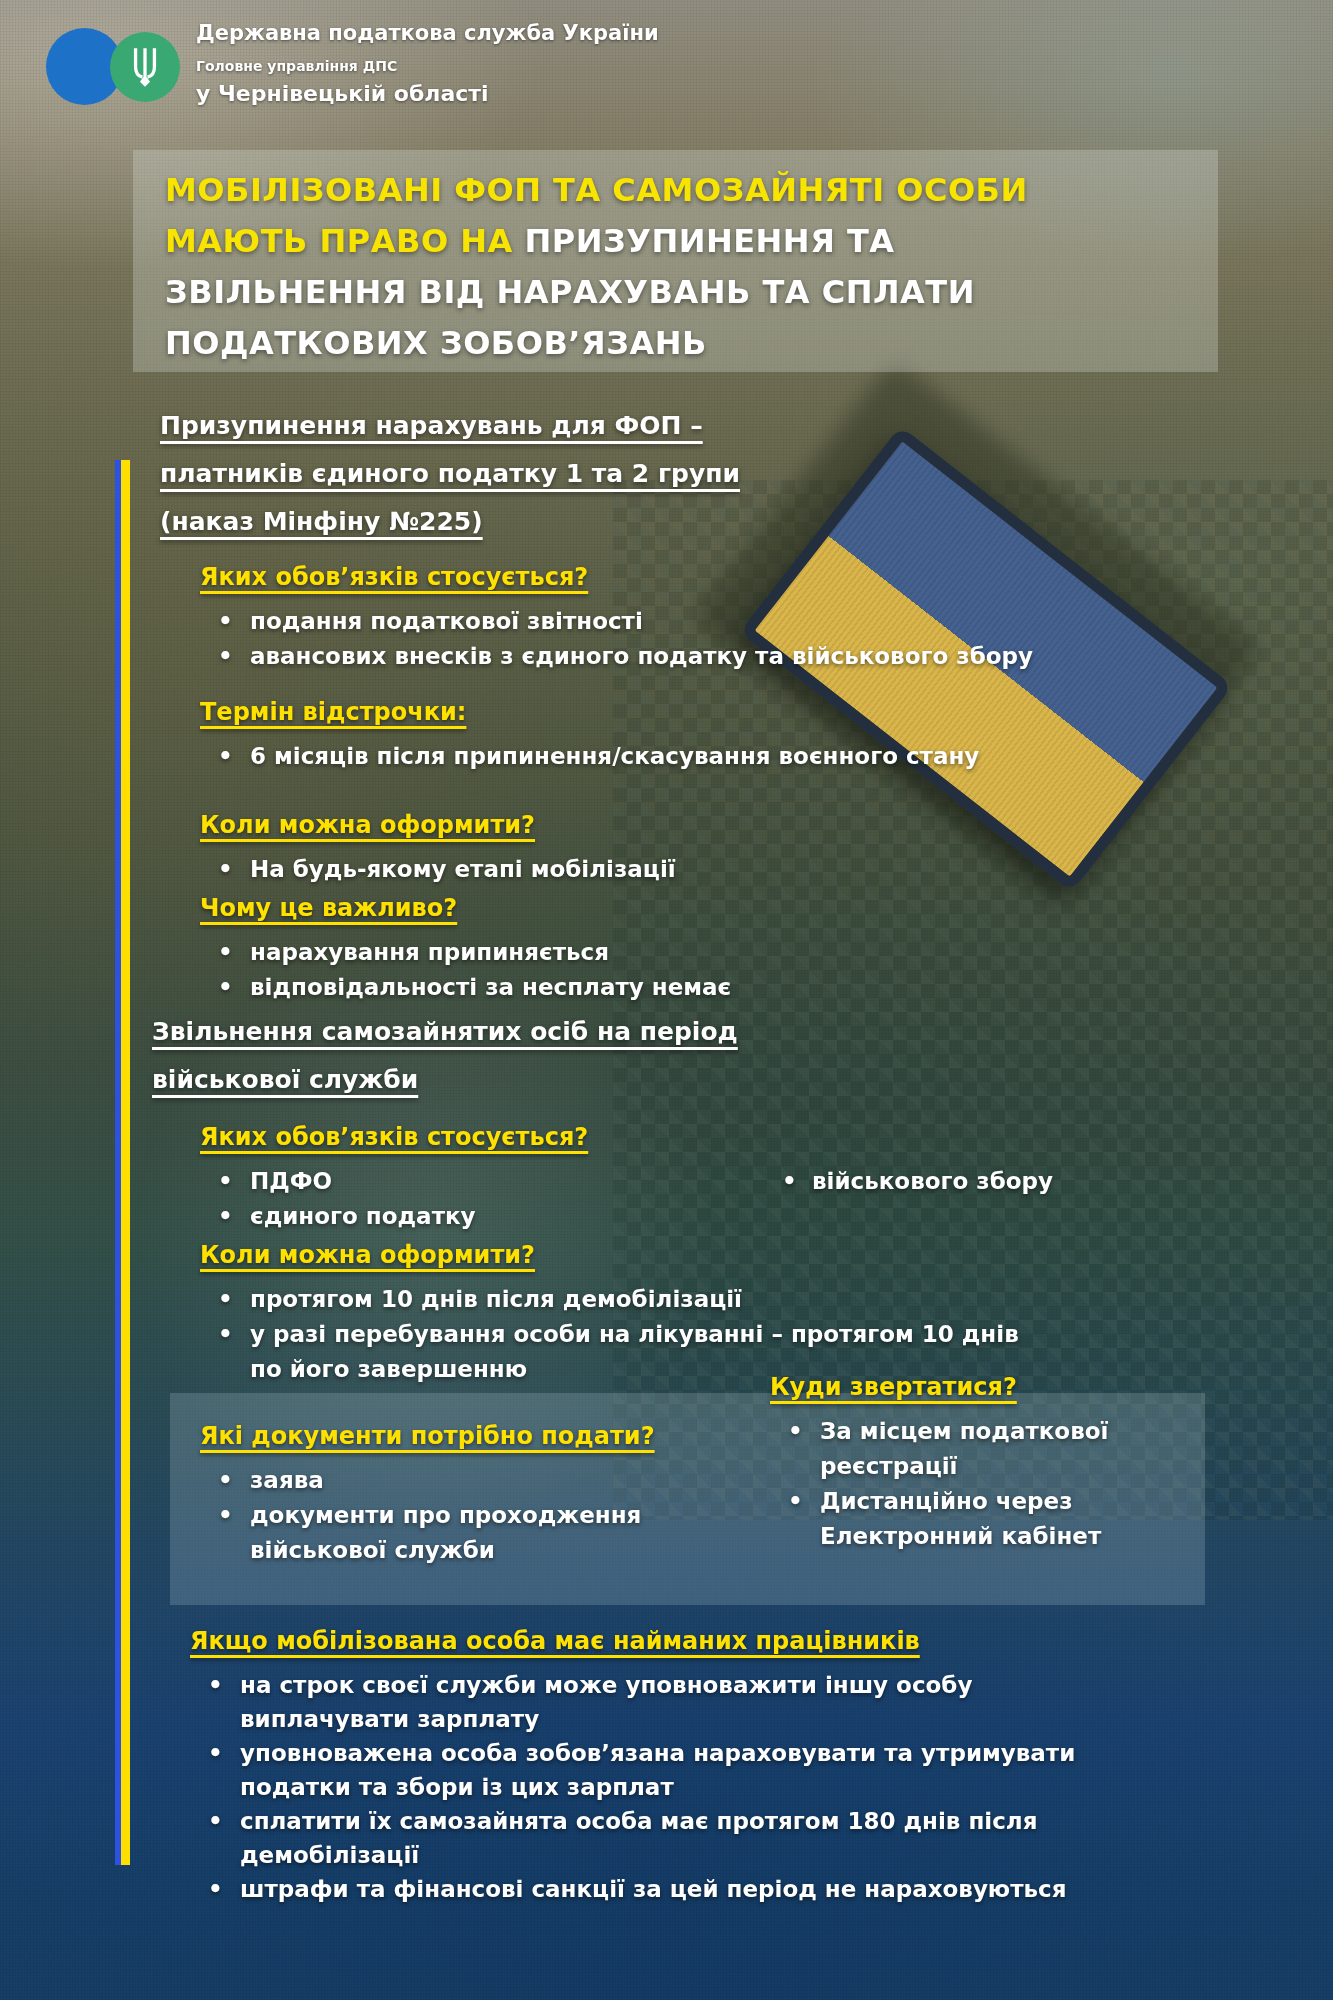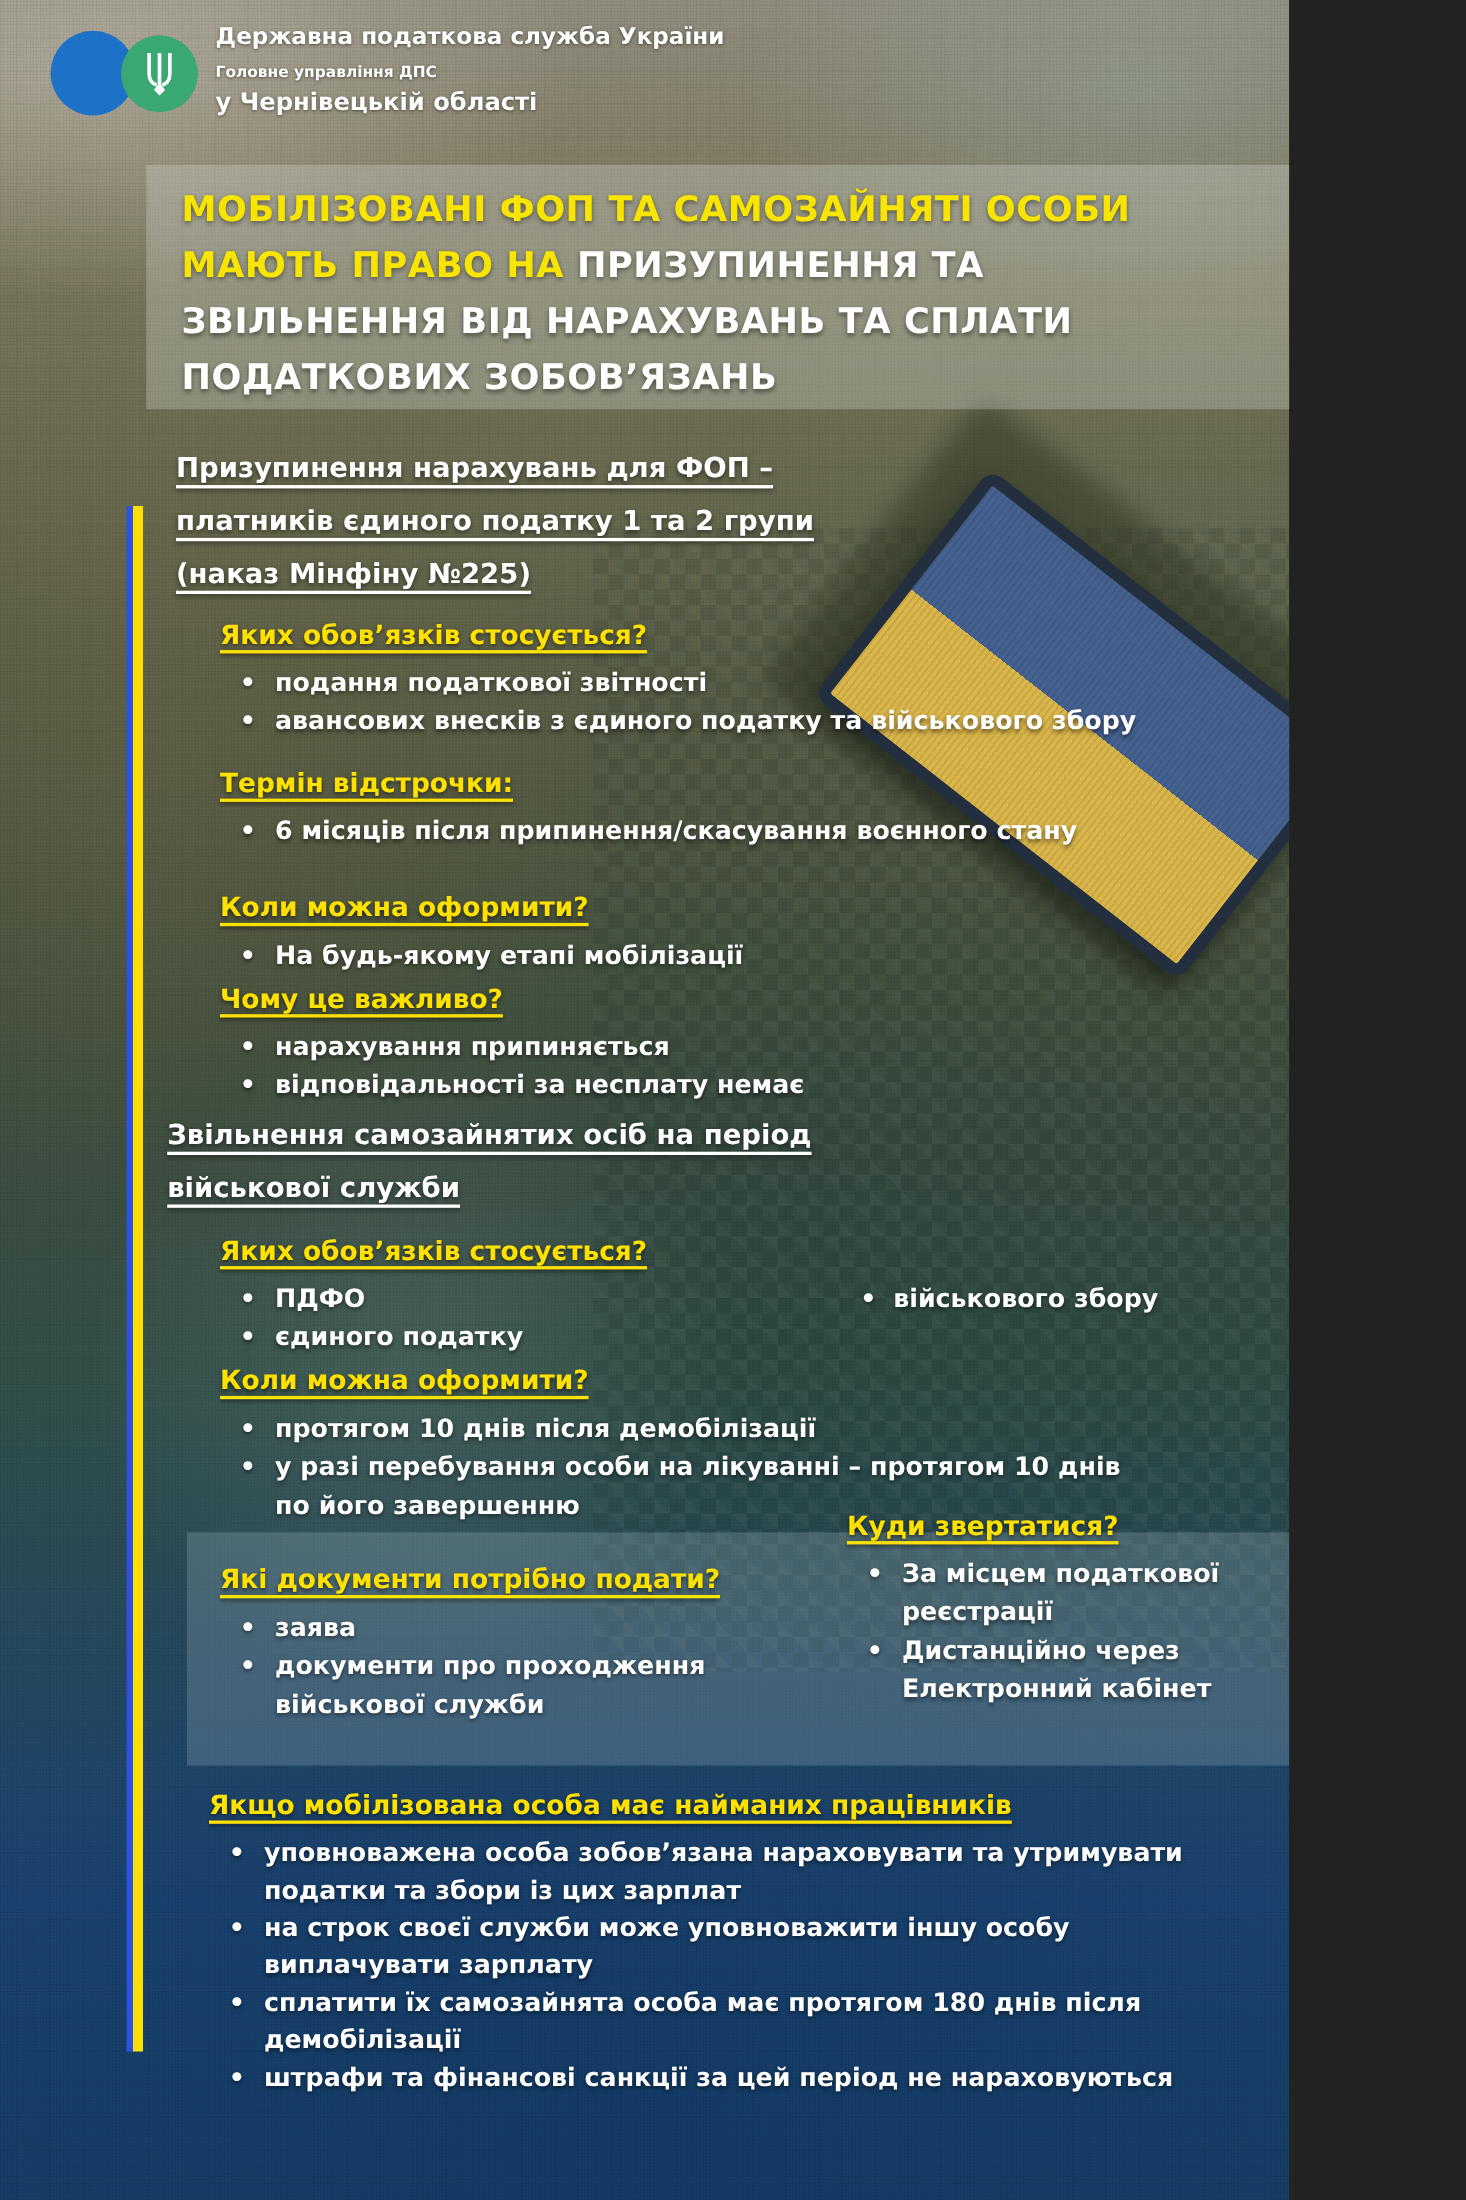--- a/index.html
+++ b/index.html
@@ -1,17 +1,17 @@
 <!DOCTYPE html>
 <html><head>
 <meta charset="utf-8">
 <style>
   html,body{margin:0;padding:0;background:#222;}
   .page{
-    position:relative;width:1172px;height:2000px;overflow:hidden;
+    position:relative;width:1333px;height:2000px;overflow:hidden;
     font-family:"DejaVu Sans","Liberation Sans",sans-serif;
     font-weight:bold;color:#fff;
   }
   
   .bg-base{position:absolute;inset:0;
     background:linear-gradient(180deg,
       #928e80 0%,#857f68 7%,#77745a 14%,#6a6a50 22%,#5d6148 30%,
       #515942 38%,#475340 46%,#3d4e42 54%,#335048 62%,#2b4c55 70%,
       #224764 78%,#1b4371 86%,#174069 94%,#163e66 100%);}
   .bg-blobs{position:absolute;inset:0;background:
@@ -242,28 +242,28 @@
           <span class="l">Дистанційно через</span>
           <span class="l">Електронний кабінет</span>
         </li>
     </ul>
   </div>
 
   <div class="qa" id="sec3">
     <div class="qa-title">Якщо мобілізована особа має найманих працівників</div>
     <ul class="blist tight">
       <li>
+          <span class="l">на строк своєї служби може уповноважити іншу особу</span>
+          <span class="l">виплачувати зарплату</span>
+        </li>
+      <li>
           <span class="l">уповноважена особа зобов’язана нараховувати та утримувати</span>
           <span class="l">податки та збори із цих зарплат</span>
         </li>
       <li>
-          <span class="l">на строк своєї служби може уповноважити іншу особу</span>
-          <span class="l">виплачувати зарплату</span>
-        </li>
-      <li>
           <span class="l">сплатити їх самозайнята особа має протягом 180 днів після</span>
           <span class="l">демобілізації</span>
         </li>
       <li>
           <span class="l">штрафи та фінансові санкції за цей період не нараховуються</span>
         </li>
     </ul>
   </div>
 
 </div>

